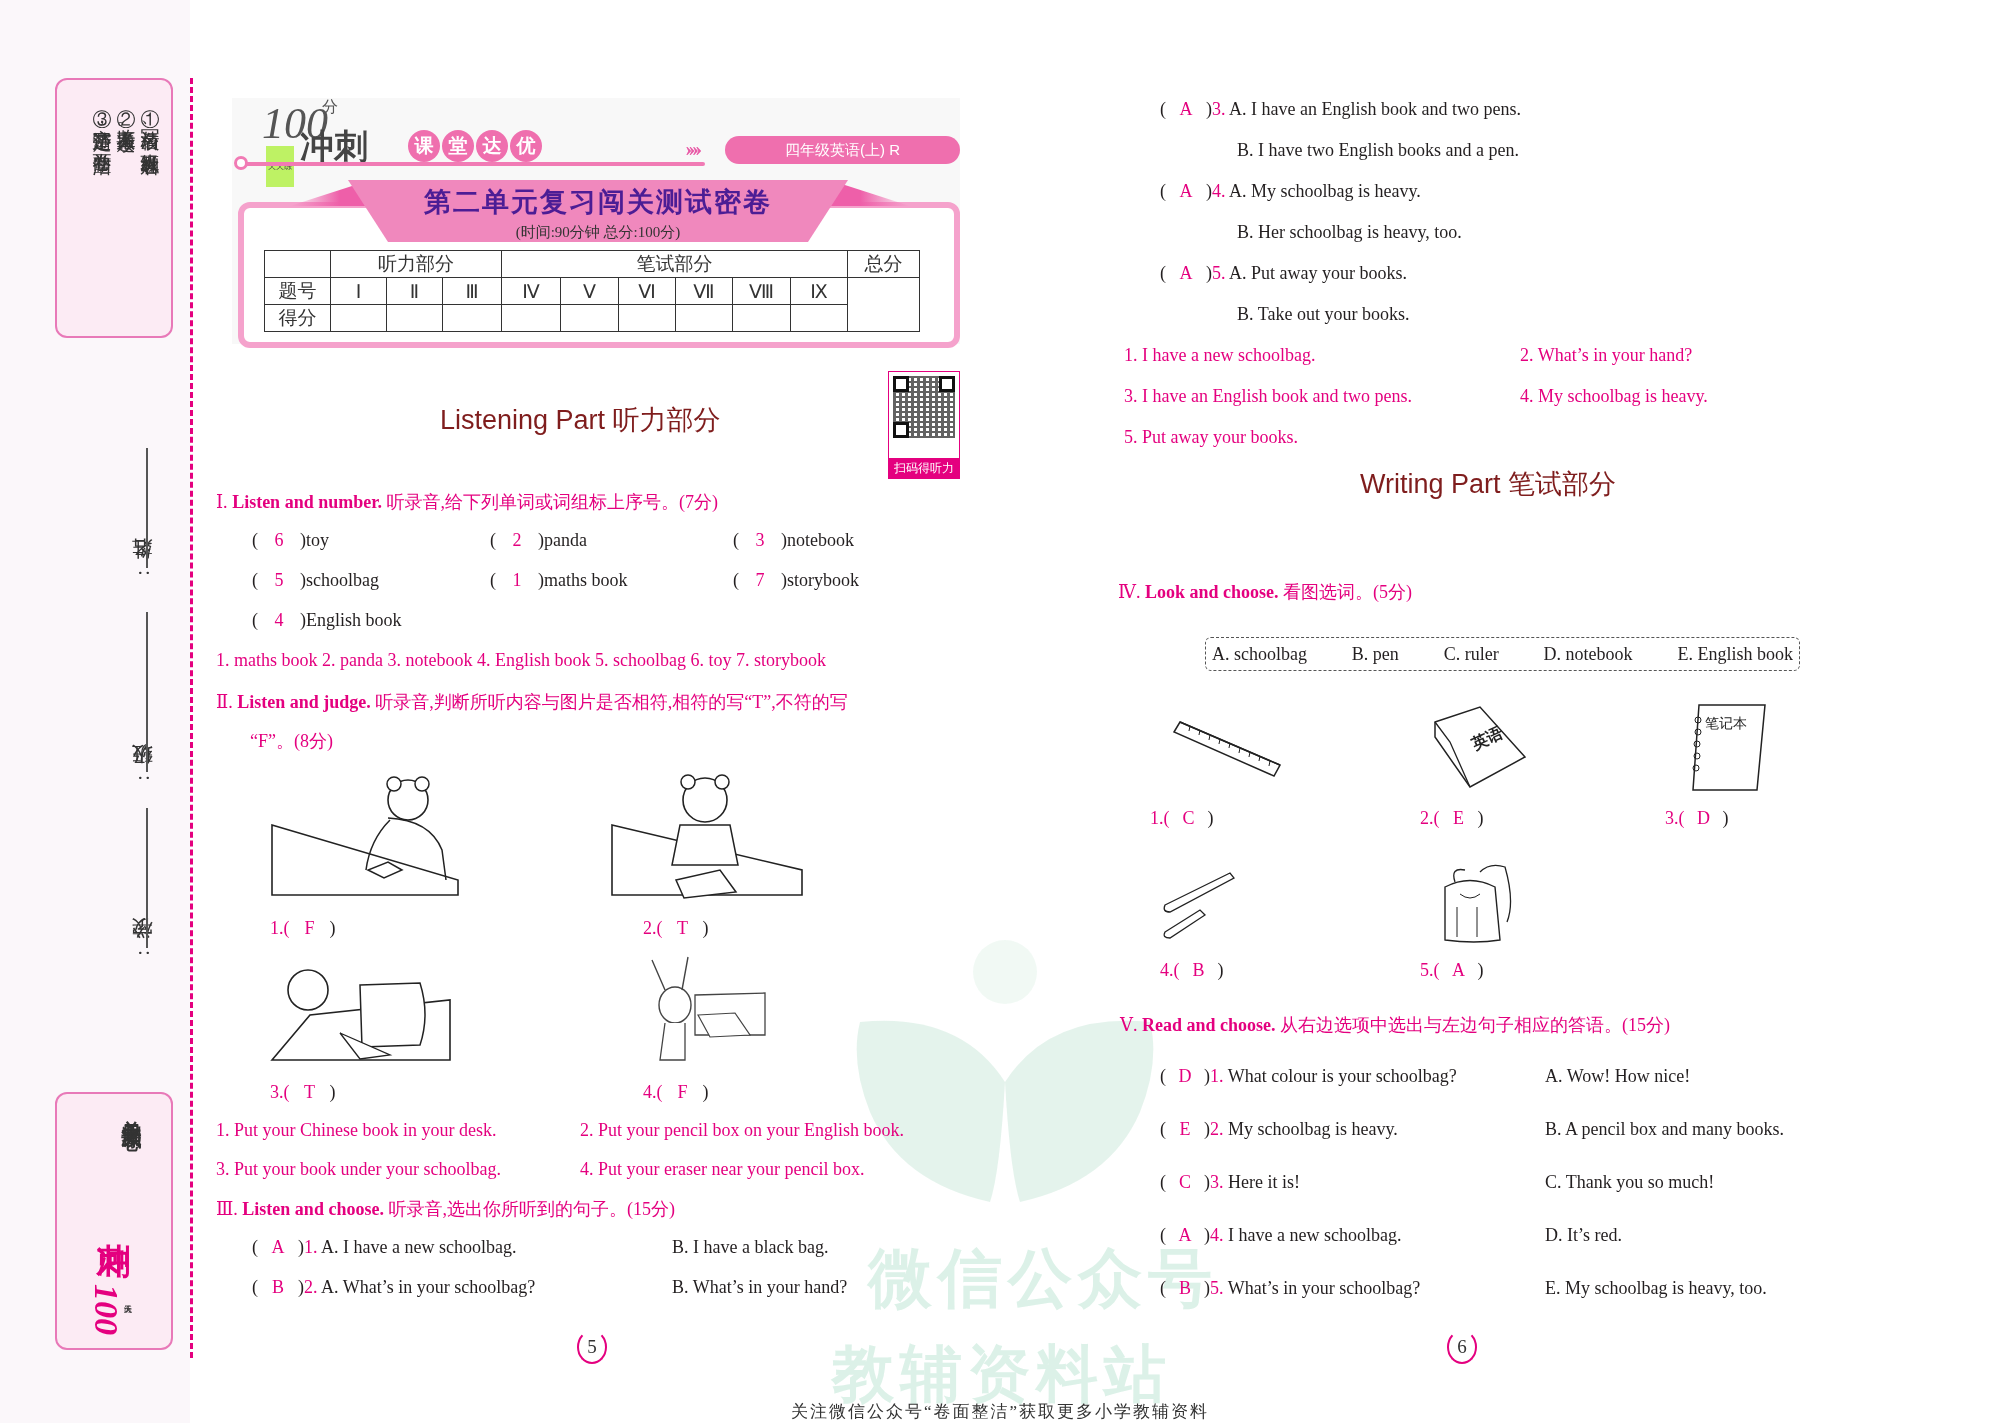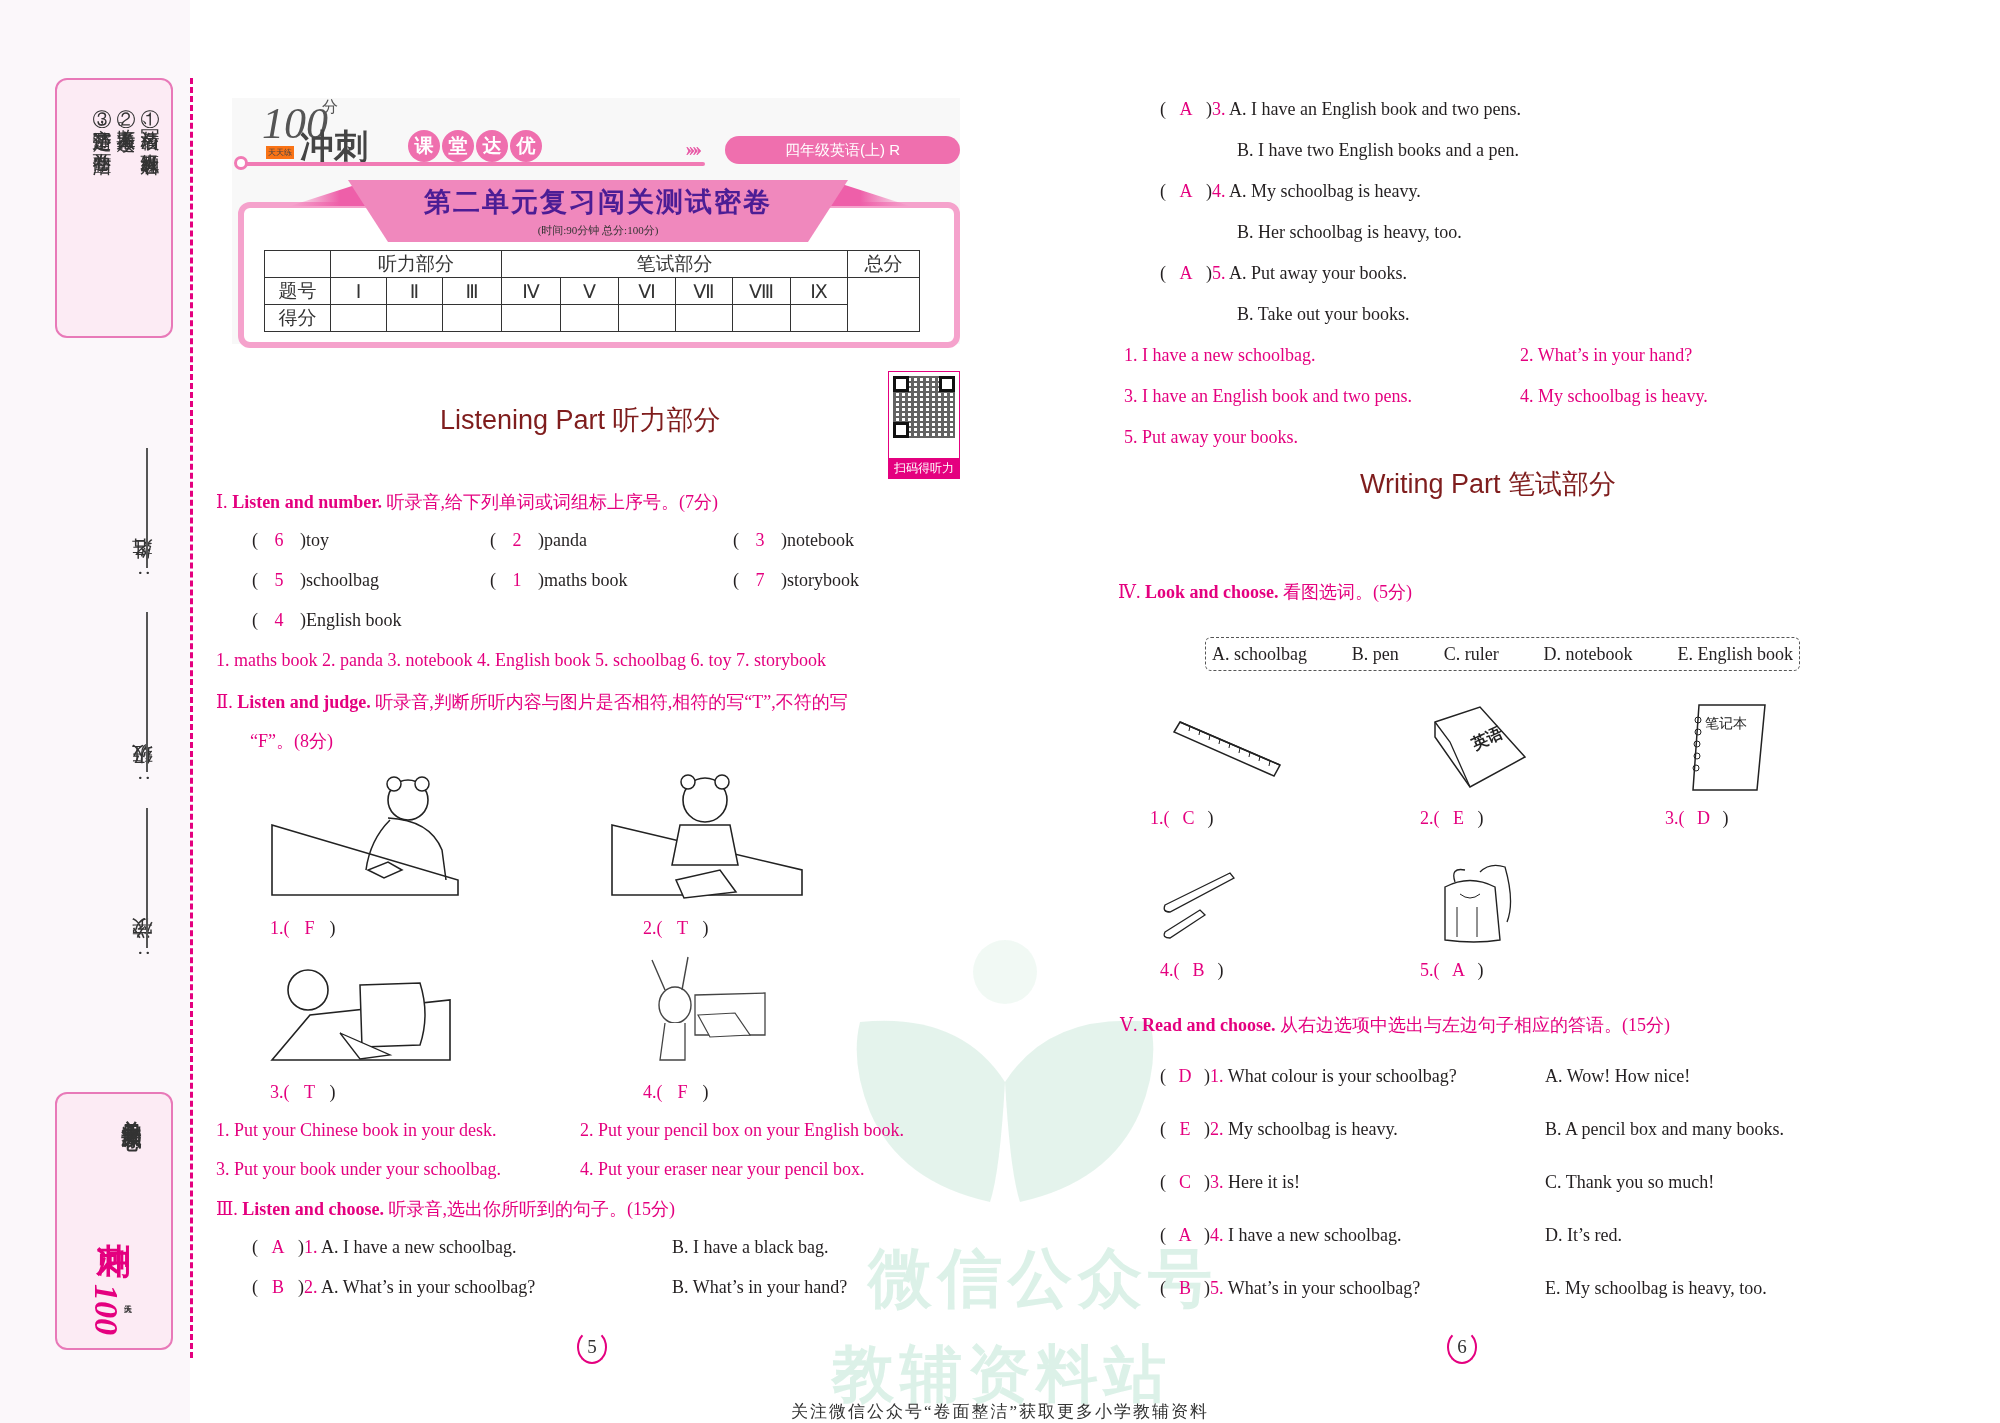--- a/index.html
+++ b/index.html
@@ -16,31 +16,31 @@
   #notes-box .vtxt { position: absolute; top: 14px; writing-mode: vertical-rl; font-size: 19px; line-height: 22px; letter-spacing: 1px; color: #333; }
   #brand-box { left: 55px; top: 1092px; width: 118px; height: 258px; }
   .vlabel { writing-mode: vertical-rl; transform: rotate(180deg); font-size: 21px; color: #333; }
   .vline { width: 2px; background: #555; }
 
   
   #hdr-bg { left: 232px; top: 98px; width: 728px; height: 246px; background: #f8f8f8; }
   #logo100 { left: 262px; top: 98px; font-size: 44px; font-style: italic; color: #555; font-family: "Liberation Serif", serif; }
   #logofen { left: 322px; top: 97px; font-size: 16px; color: #555; }
   #logochong { left: 300px; top: 124px; font-size: 34px; font-weight: bold; color: #444; font-family: "Liberation Sans", sans-serif; }
-  #logotiantian { left: 266px; top: 146px; font-size: 8px; background:#f97316; color:#444; padding:1px 2px; }
+  #logotiantian { left: 266px; top: 146px; font-size: 8px; background:#bef264; color:#444; padding:15px 2px; }
   .circ { width: 32px; height: 32px; border-radius: 50%; background: #ef6fae; color: #fff; font-size: 19px; font-weight: bold; display:flex; align-items:center; justify-content:center; font-family: "Liberation Sans", sans-serif; }
   #hdr-line { left: 240px; top: 162px; width: 465px; height: 4px; background: #f17bb5; border-radius: 2px; }
   #hdr-dot { left: 234px; top: 156px; width: 14px; height: 14px; border-radius: 50%; border: 3px solid #f17bb5; background: #fff; }
   #arrows { left: 685px; top: 136px; font-size: 22px; color: #e85aa6; font-weight: bold; letter-spacing: -4px; }
   #grade-pill { left: 725px; top: 136px; width: 235px; height: 28px; border-radius: 14px; background: #ef6fae; color: #fff; font-size: 15px; display: flex; align-items: center; justify-content: center; font-family: "Liberation Sans", sans-serif; }
   #card { left: 238px; top: 202px; width: 722px; height: 146px; border: 6px solid #f5a2cc; border-radius: 12px; background: #fff; }
   #banner-wing { left: 290px; top: 182px; width: 620px; height: 24px; background: linear-gradient(90deg, transparent 0, #ee5fa9 8%, #ee5fa9 92%, transparent 100%); clip-path: polygon(0 100%, 12% 0, 88% 0, 100% 100%); }
   #banner { left: 348px; top: 180px; width: 500px; height: 62px; background: #f088bd; clip-path: polygon(0 0, 100% 0, 92% 100%, 8% 100%); }
   #banner-title { left: 348px; top: 184px; width: 500px; text-align: center; font-size: 27px; font-weight: bold; color: #4c1d95; letter-spacing: 2px; font-family: "Liberation Sans", sans-serif; }
-  #banner-sub { left: 348px; top: 223px; width: 500px; text-align: center; font-size: 11px; color: #333; }
+  #banner-sub { left: 348px; top: 223px; width: 500px; text-align: center; font-size: 15px; color: #333; }
 
   #score-table { left: 264px; top: 250px; border-collapse: collapse; font-size: 19px; }
   #score-table td { border: 1.5px solid #333; text-align: center; height: 27px; padding: 0; color: #333; font-family: "Liberation Serif", serif; }
 
   
   .part-title { font-family: "Liberation Sans", "DejaVu Sans", sans-serif; font-size: 27px; color: #7f1d1d; }
   #qr { left: 888px; top: 371px; width: 72px; height: 108px; border: 1px solid #e4007f; background: #fff; }
   #qr .code { position:absolute; left:4px; top:4px; width:62px; height:62px;
     background:
       repeating-linear-gradient(90deg, #222 0 3px, transparent 3px 6px),

